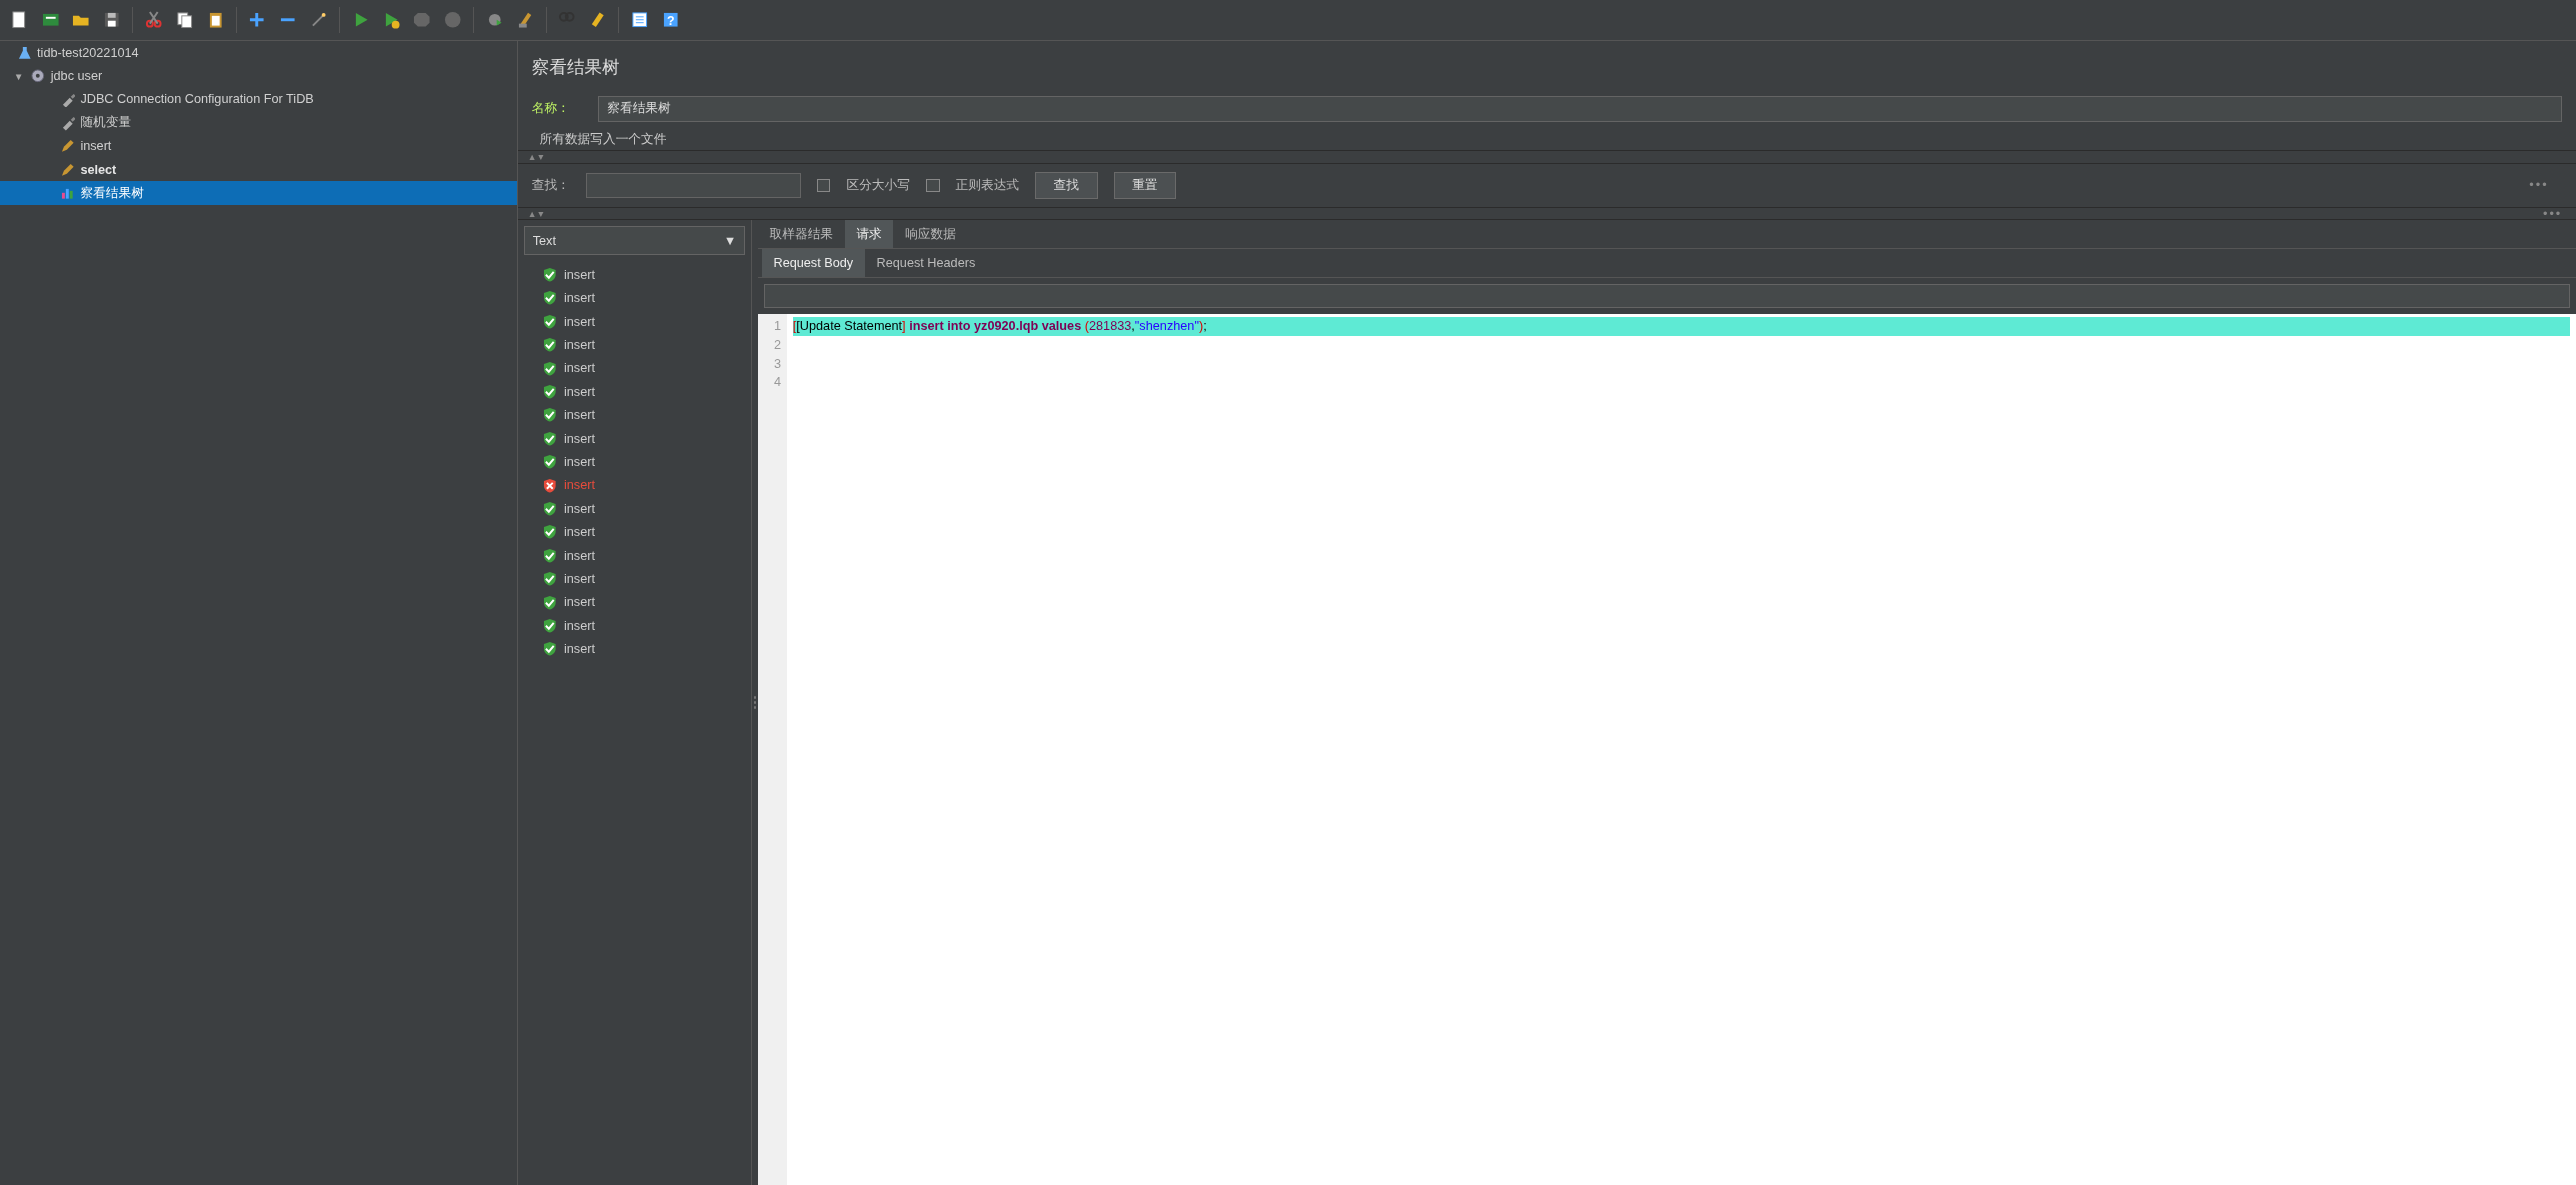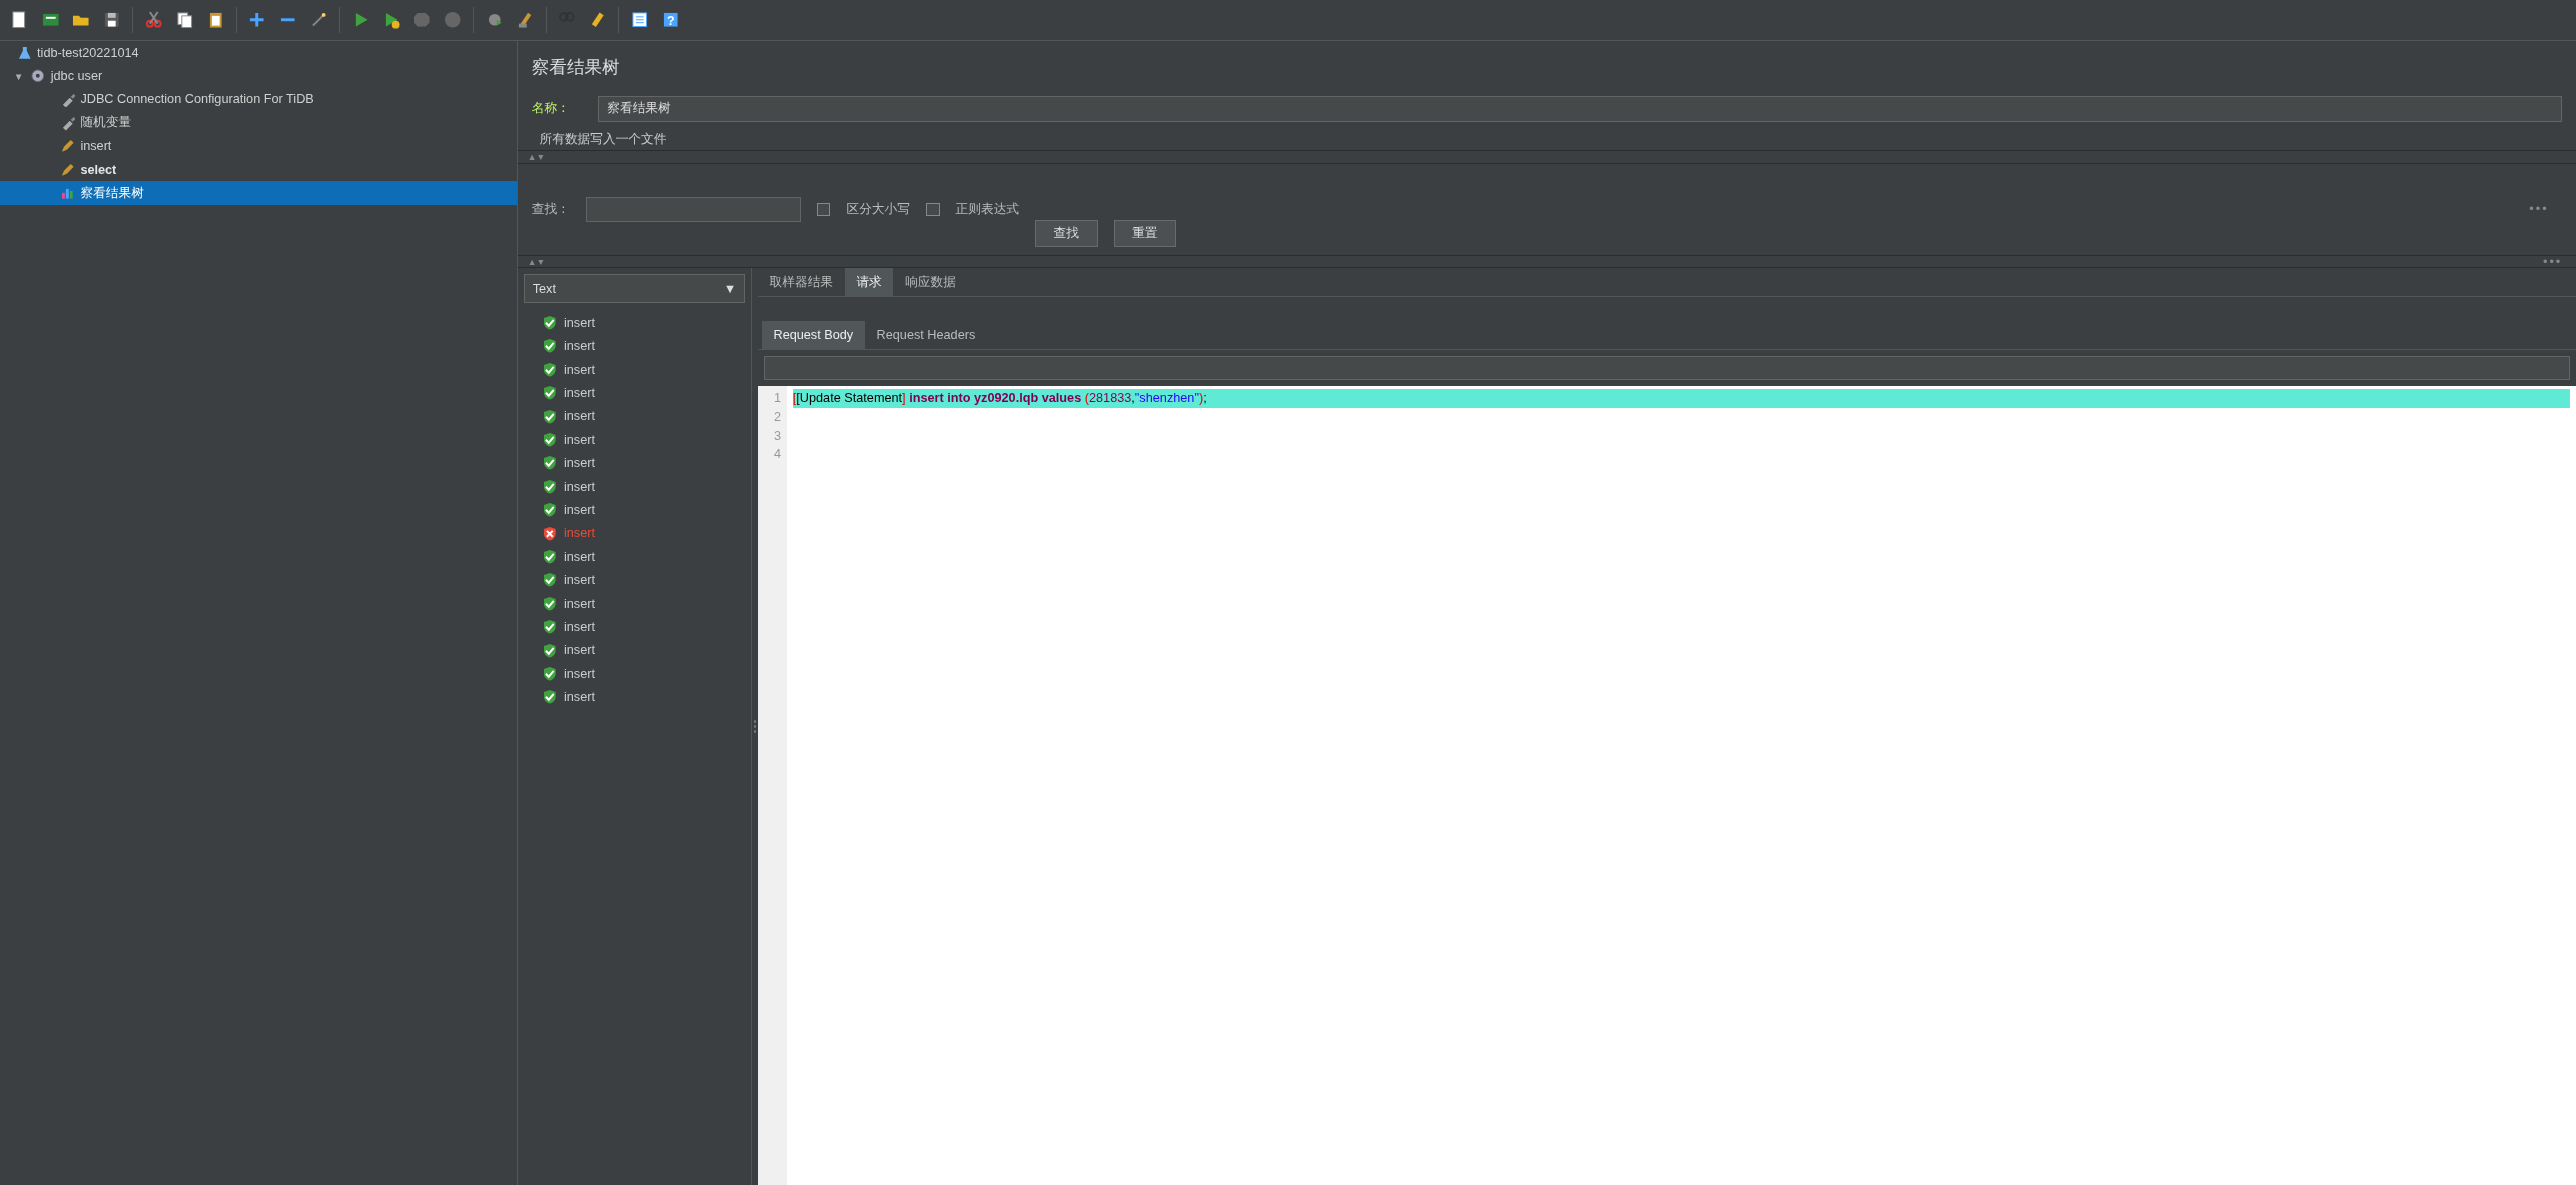--- a/index.html
+++ b/index.html
@@ -17,37 +17,37 @@
 .content { flex:1; display:flex; flex-direction:column; background:#3c3f41; }
 .panel-title { font-size:17.6px; color:#ddd; padding:13.7px 0 13.7px 13.7px; }
 .form-row { display:flex; align-items:center; padding:3.9px 13.7px; gap:7.8px; }
 .form-label { width:59px; color:#bef264; text-align:left; }
 .form-input { flex:1; height:25.4px; background:#45494a; border:1px solid #646464; color:#ddd; padding:0 7.8px; }
 .section-label { padding:5.9px 13.7px 2px 21.5px; color:#ccc; }
 .collapse-bar { height:13.7px; background:#3c3f41; display:flex; align-items:center; padding-left:9.8px; color:#888; font-size:8.8px; gap:2px; border-top:1px solid #2b2b2b; border-bottom:1px solid #2b2b2b;}
 .search-row { display:flex; align-items:center; padding:7.8px 13.7px; gap:16px; }
 .si { width:215px; height:25.4px; background:#45494a; border:1px solid #646464; color:#ddd; padding:0 5.9px;}
 .cb { width:13.7px; height:13.7px; border:1px solid #888; background:#45494a; display:inline-block; }
-.btn { height:27px; padding:0 17.6px; background:#4c5052; border:1px solid #6a6a6a; color:#ddd; cursor:pointer;margin-top:48px; }
+.btn { height:27px; padding:0 17.6px; background:#4c5052; border:1px solid #6a6a6a; color:#ddd; cursor:pointer; }
 .dots { color:#888; letter-spacing:2px; margin-left:auto; margin-right:13.7px;}
 .mid { display:flex; flex:1; min-height:0;}
 .left-col { width:234px; display:flex; flex-direction:column; border-right:1px solid #555; }
 .dd { height:29px; background:#45494a; border:1px solid #646464; color:#ddd; display:flex; align-items:center; justify-content:space-between; padding:0 7.8px; margin:5.9px;}
 .res-list { flex:1; overflow-y:scroll; padding:2px 3.9px 2px 17.6px;}
 .res-list::-webkit-scrollbar{width:11.7px;} .res-list::-webkit-scrollbar-track{background:#3c3f41;} .res-list::-webkit-scrollbar-thumb{background:#5a5d5f;border-radius:2px;}
 .res-item { display:flex; align-items:center; height:23.4px; gap:5.9px; color:#ccc; border:1px solid transparent;padding-left:5.9px;}
 .res-item.fail { color:#e74c3c; }
 .shield { width:15.6px; height:15.6px; }
 .grip { width:5.9px; display:flex; flex-direction:column; align-items:center; justify-content:center; gap:2px; background:#3c3f41;}
 .grip span{width:2.9px;height:2.9px;background:#777;border-radius:50%;}
 .right-col { flex:1; display:flex; flex-direction:column;}
 .tabs { display:flex; height:29px; align-items:stretch; border-bottom:1px solid #555;}
 .tab { padding:0 11.7px; display:flex; align-items:center; color:#bbb; cursor:pointer; }
 .tab.active { background:#515658; color:#eee; }
-.subtabs { display:flex; height:29px; align-items:stretch; border-bottom:1px solid #555; padding-left:3.9px;margin-top:24px;}
+.subtabs { display:flex; height:29px; align-items:stretch; border-bottom:1px solid #555; padding-left:3.9px;}
 .filter-input { margin:5.9px; height:23.4px; background:#45494a; border:1px solid #646464;}
 .code-area { flex:1; display:flex; background:#fff; color:#000; font-family:Consolas,monospace; font-size:13.7px;}
 .gutter { width:29px; background:#f0f0f0; color:#999; text-align:right; padding:3.9px 5.9px 0 0; line-height:18.6px;}
 .code { flex:1; padding:3.9px 5.9px; line-height:18.6px; white-space:pre;}
 .hl { background:#5eead4; display:inline-block; width:100%;}
 .kw { color:#7f0055; font-weight:bold;}
 .paren{color:#d00;}
 .num{color:#7f0055;}
 .str{color:#2a00ff;}
 svg { display:block; }

